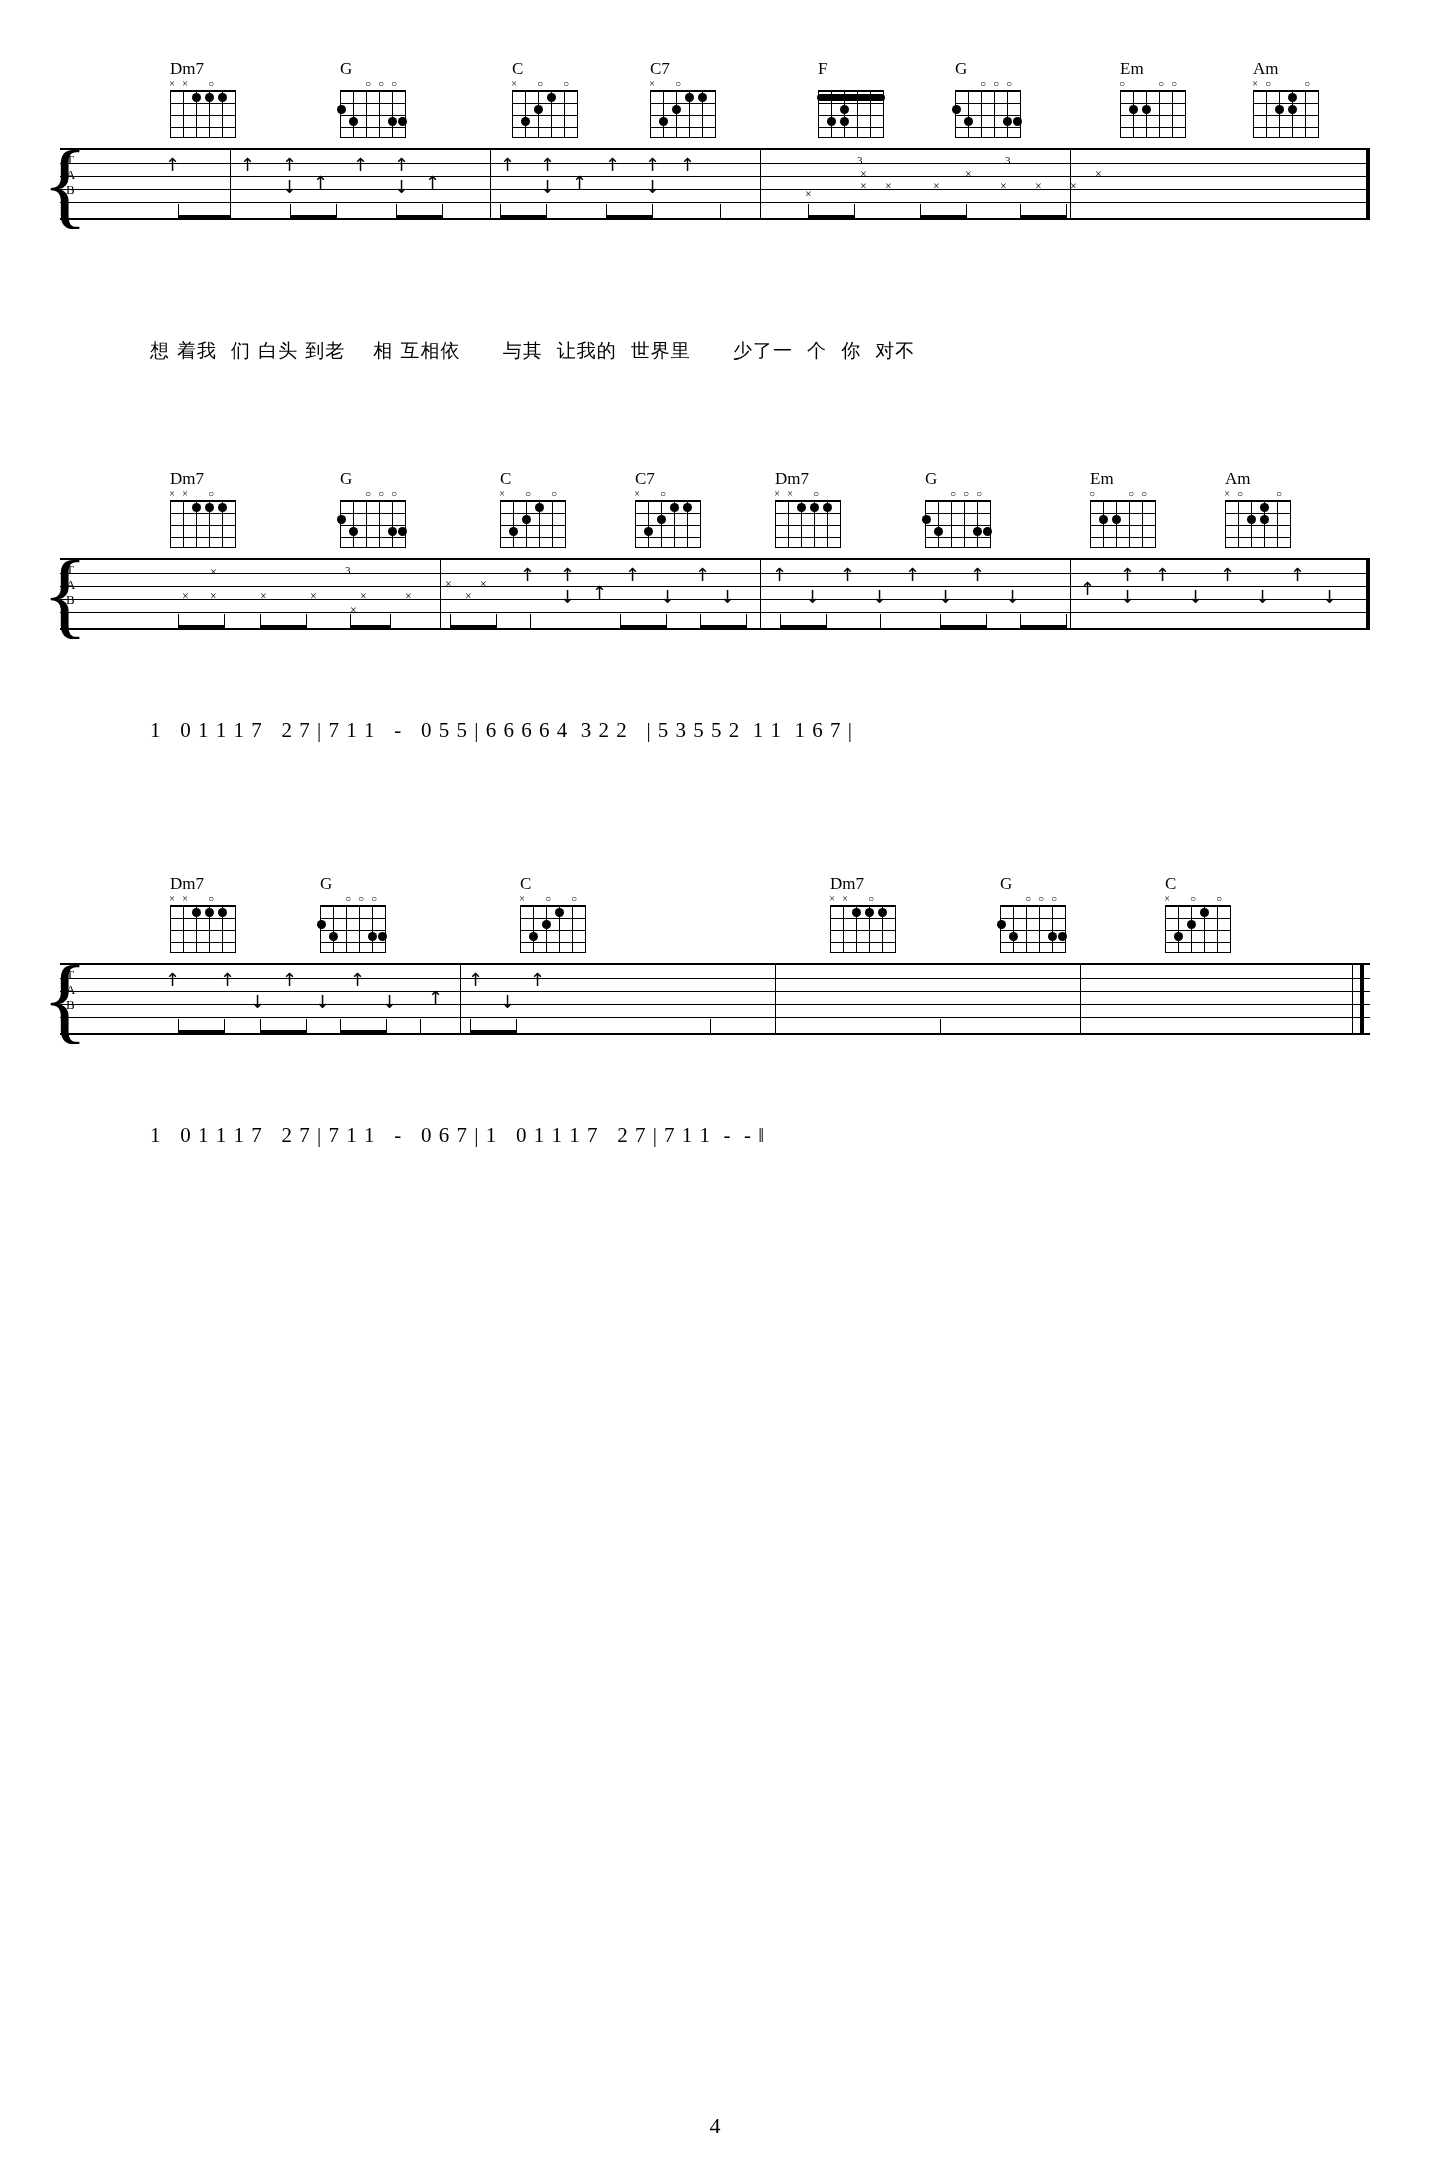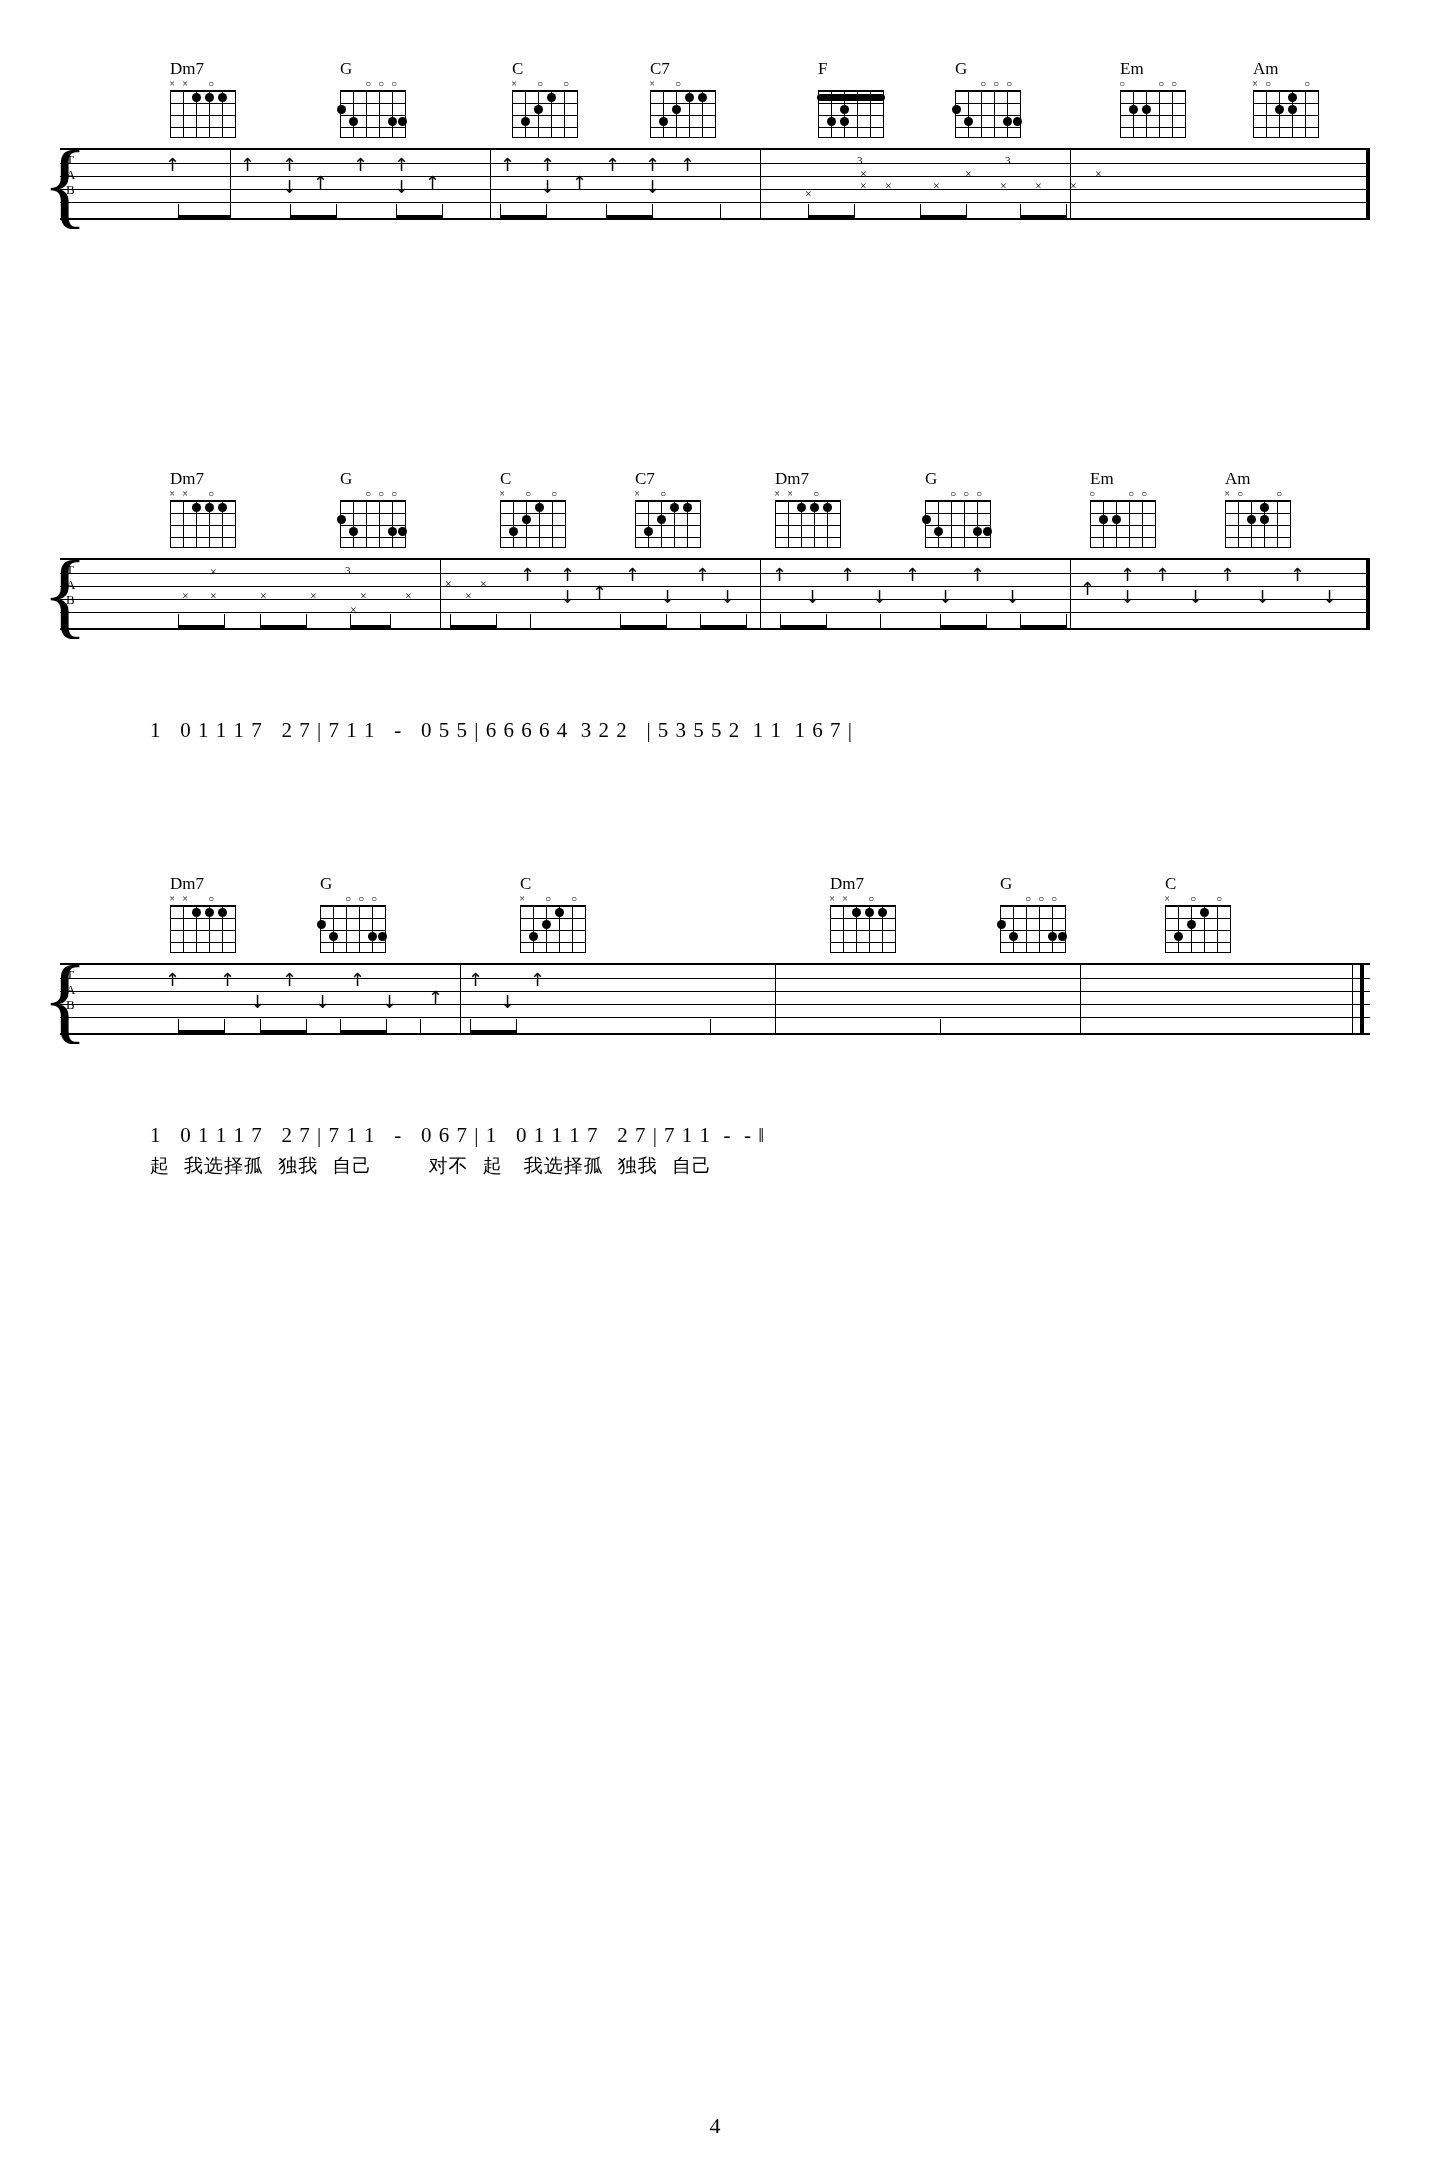--- a/index.html
+++ b/index.html
@@ -483,20 +483,21 @@
         <div class="stem" style="left:860px;top:0;height:14px"></div>
         <div class="beam" style="left:860px;top:11px;width:46px"></div>
         <div class="stem" style="left:906px;top:0;height:14px"></div>
         <div class="stem" style="left:960px;top:0;height:14px"></div>
         <div class="beam" style="left:960px;top:11px;width:46px"></div>
         <div class="stem" style="left:1006px;top:0;height:14px"></div>
       </div>
     </div>
 
     <div class="notation" style="top:248px">
+      <div class="lyricline">想 着我  们 白头 到老    相 互相依      与其  让我的  世界里      少了一  个  你  对不</div>
     </div>
   </div>
 
   <div class="system sys2">
 
     <div class="chord-row">
 
       <div class="chord" style="left:170px">
         <div class="chord-name">Dm7</div>
         <div class="grid-wrap">
@@ -957,18 +958,17 @@
         <div class="stem" style="left:410px;top:0;height:14px"></div>
         <div class="beam" style="left:410px;top:11px;width:46px"></div>
         <div class="stem" style="left:456px;top:0;height:14px"></div>
         <div class="stem" style="left:650px;top:0;height:14px"></div>
         <div class="stem" style="left:880px;top:0;height:14px"></div>
       </div>
     </div>
 
     <div class="notation" style="top:248px">
       <div class="numline">1   0 1 1 1 7   2 7 | 7 1 1   -   0 6 7 | 1   0 1 1 1 7   2 7 | 7 1 1  -  - ‖</div>
-      <div class="lyricline">起  我选择孤  独我  自己        对不  起   我选择孤  独我  自己</div>
     </div>
   </div>
 
   <div class="page-number">4</div>
 </div>
 
 </body></html>

